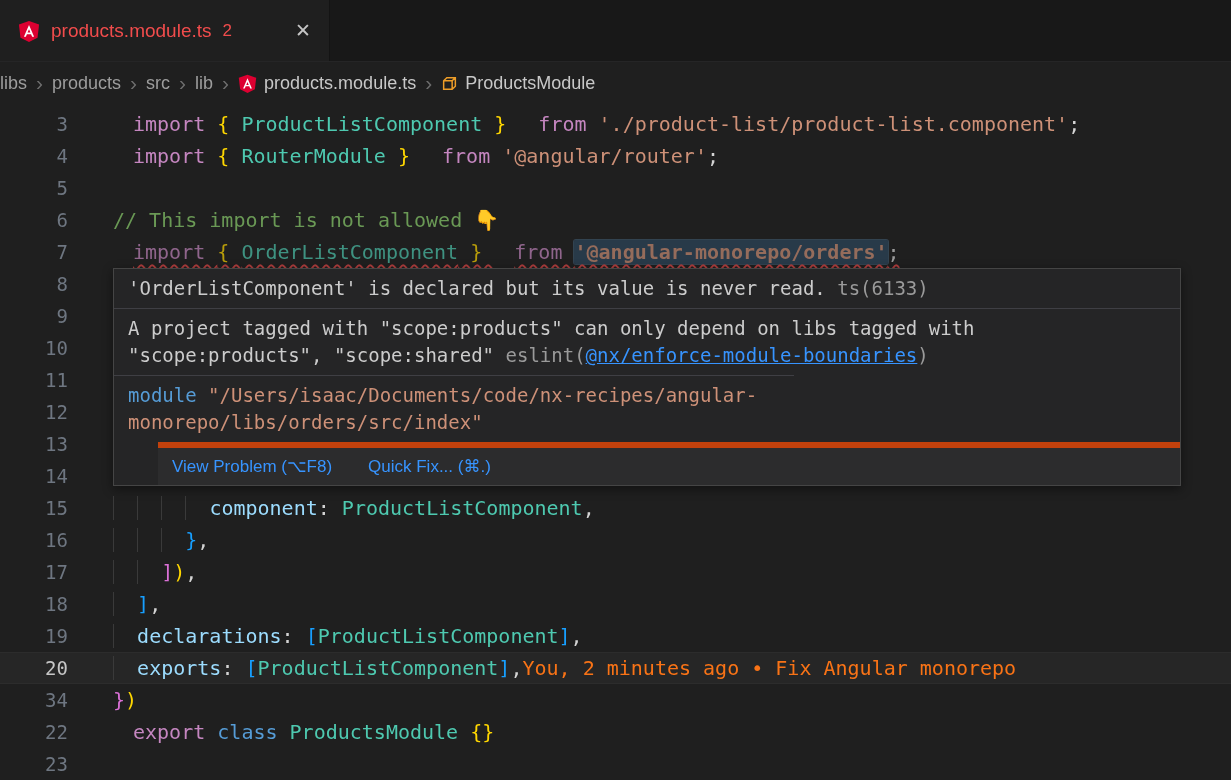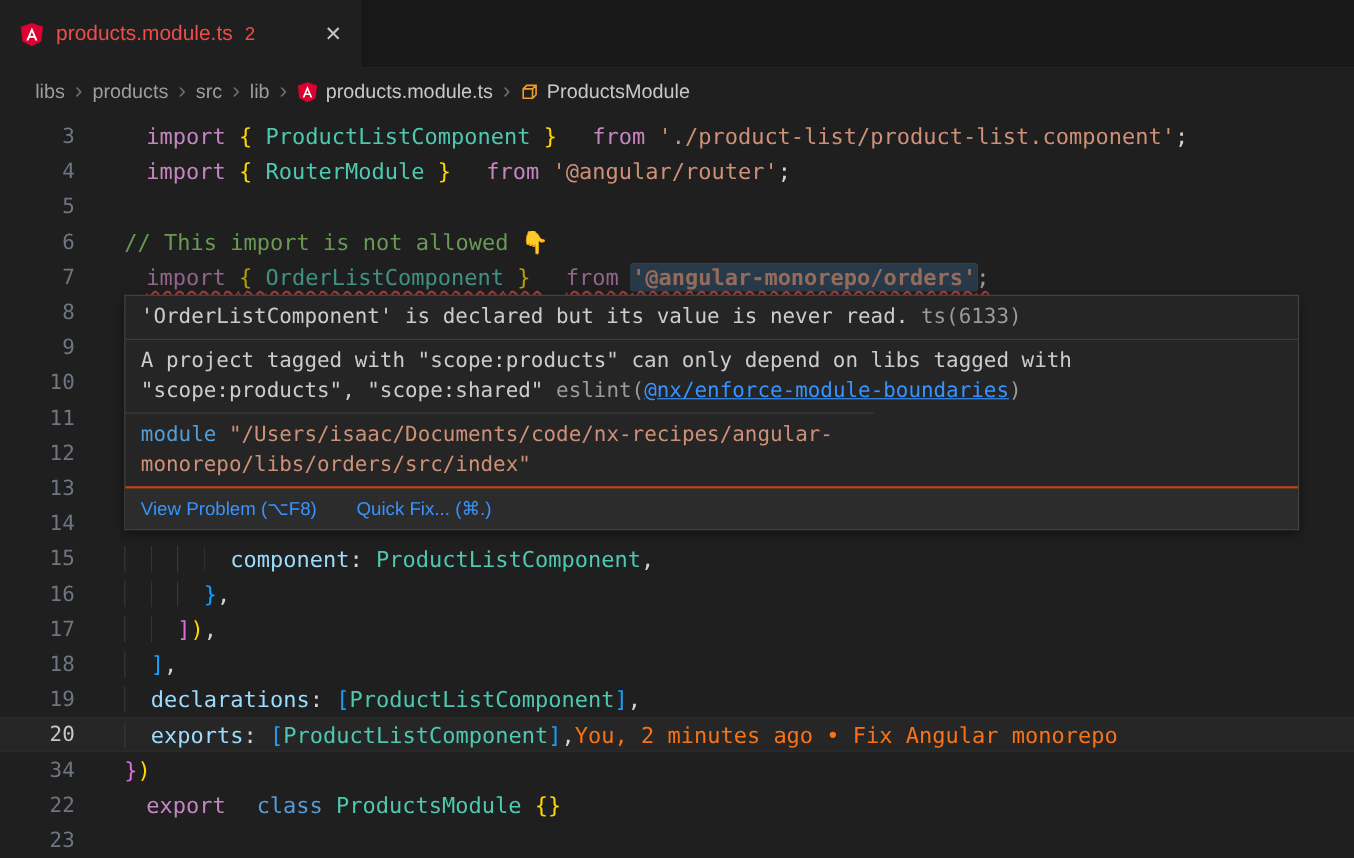--- a/index.html
+++ b/index.html
@@ -11,38 +11,38 @@
   .tabbar { height:62px; background:#181818; border-bottom:1px solid #252526;
             display:flex; align-items:stretch; }
   .tab { width:330px; background:#1f1f1f; display:flex; align-items:center;
          padding:0 18px; gap:11px; border-right:1px solid #141414; cursor:pointer; }
   .tab-title { color:#F14C4C; font-size:19px; }
   .tab-badge { color:#F14C4C; font-size:17px; }
   .tab-close { margin-left:auto; color:#c5c5c5; font-size:19px; cursor:pointer; }
 
   
   .breadcrumbs { height:42px; background:#1f1f1f; display:flex; align-items:center;
-                 padding-left:32px; gap:9px; font-size:18px; color:#9d9d9d; }
+                 gap:9px; font-size:18px; color:#9d9d9d; }
   .bc-item { display:flex; align-items:center; gap:7px; cursor:pointer; }
   .bc-item.emph { color:#c8c8c8; }
   .bc-sep { color:#6e6e6e; font-size:21px; line-height:1; padding-bottom:2px; }
   .bc-ic svg, .tab .ng-wrap svg { display:block; }
 
   
   .editor { padding-top:4px; font-family:"DejaVu Sans Mono","Liberation Mono",monospace;
             font-size:20px; }
   .line { display:flex; height:32px; line-height:32px; }
   .ln { width:68px; flex:none; text-align:right; color:#6e7681; font-size:19px; }
   .txt { padding-left:45px; white-space:pre; }
   .line.active { background:rgba(255,255,255,0.035);
                  box-shadow: inset 0 1px 0 #2c2c2c, inset 0 -1px 0 #2c2c2c; }
   .line.active .ln { color:#c6c6c6; }
 
   .tok.kw  { color:#C586C0;margin-left:20px; }
-  .tok.kw2 { color:#569CD6;margin-left:16px; }
+  .tok.kw2 { color:#569CD6; }
   .tok.cls { color:#4EC9B0; }
   .tok.var { color:#9CDCFE; }
   .tok.str { color:#CE9178; }
   .tok.cmt { color:#6A9955; }
   .tok.b1  { color:#FFD700; }
   .tok.b2  { color:#DA70D6; }
   .tok.b3  { color:#179FFF; }
   .tok.pln { color:#D4D4D4; }
   .tok.emoji { color:#FFCC4D; }
   .tok.g   { box-shadow: inset 1px 0 0 #3a3a3a; }
@@ -61,23 +61,23 @@
                  font-family:"DejaVu Sans Mono","Liberation Mono",monospace;
                  font-size:19px; color:#cccccc;
                  box-shadow:0 3px 10px rgba(0,0,0,.45); }
   .hover-row { padding:6px 14px; line-height:27px; border-top:1px solid #3f3f44; }
   .hover-row:first-child { border-top:none; }
   .dim  { color:#9a9a9a; }
   .link { color:#3794FF; text-decoration:underline; cursor:pointer; }
   .code-block { max-width:680px; overflow-wrap:break-word; }
   .code-block .mkw { color:#569CD6; }
   .code-block .mstr { color:#CE9178; }
-  .hover-actions { padding:8px 14px; border-top:2px solid #c2410c; background:#2c2c2d;
+  .hover-actions { padding:8px 14px; border-top:6px solid #c2410c; background:#2c2c2d;
                    display:flex; gap:36px;
-                   font-family:"Liberation Sans",sans-serif; font-size:17px; }
+                   font-family:"Liberation Sans",sans-serif; font-size:17px;margin-left:44px; }
   .hover-actions .act { color:#3794FF; cursor:pointer; }
 </style>
 </head>
 <body>
 
 <div class="tabbar">
   <div class="tab">
     <span class="ng-wrap">
       <svg width="22" height="22" viewBox="0 0 24 24">
         <polygon points="12,1 23,4.8 21.3,19.3 12,24 2.7,19.3 1,4.8" fill="#DD0031"></polygon>

